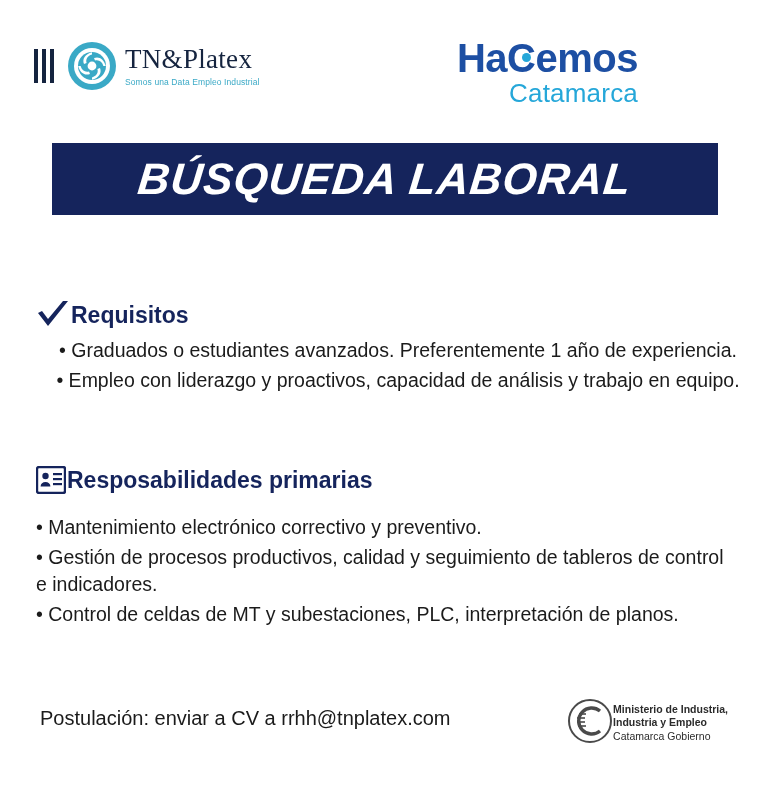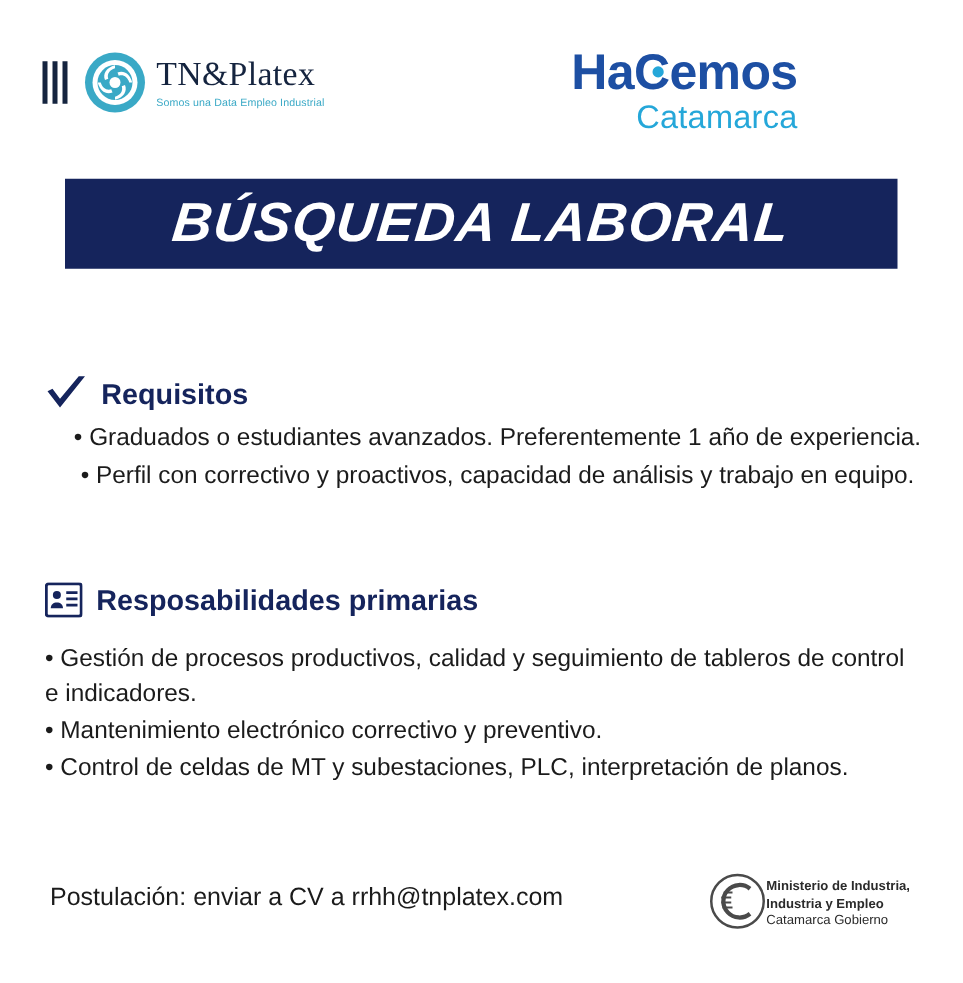--- a/index.html
+++ b/index.html
@@ -138,21 +138,21 @@
     left: 36px;
     font-size: 30px;
     font-weight: bold;
     color: #15245c;
   }
 
   
   .section-head {
     display: flex;
     align-items: center;
-    gap: 11px;
+    gap: 1px;
   }
   .section-head .label {
     font-size: 23px;
     font-weight: bold;
     color: #15245c;
   }
   .sec-requisitos { position: absolute; top: 300px; left: 36px; }
   .check-icon {
     width: 34px;
     height: 30px;
@@ -251,39 +251,39 @@
   <div class="section-head sec-requisitos">
     <span>
       <svg class="check-icon" viewBox="0 0 34 30" aria-hidden="true">
         <path d="M2 13 L12 26 L32 1 L27 1 L12 19 L6 11 Z" fill="#15245c"></path>
       </svg>
     </span>
     <span class="label">Requisitos</span>
   </div>
   <div class="bullets bullets-req">
     <p>• Graduados o estudiantes avanzados. Preferentemente 1 año de experiencia.</p>
-    <p>• Perfil con correctivo y proactivos, capacidad de análisis y trabajo en equipo.</p>
+    <p>• Empleo con liderazgo y proactivos, capacidad de análisis y trabajo en equipo.</p>
   </div>
 
   <div class="section-head sec-resp">
     <span>
       <svg class="card-icon" viewBox="0 0 30 28" aria-hidden="true">
         <rect x="1" y="1" width="28" height="26" rx="2" fill="none" stroke="#15245c" stroke-width="2.4"></rect>
         <circle cx="9.5" cy="10" r="3.2" fill="#15245c"></circle>
         <path d="M4.6 20.5 c0-3 2.2-4.6 4.9-4.6 s4.9 1.6 4.9 4.6 z" fill="#15245c"></path>
         <rect x="17" y="7" width="9" height="2.2" fill="#15245c"></rect>
         <rect x="17" y="12" width="9" height="2.2" fill="#15245c"></rect>
         <rect x="17" y="17" width="9" height="2.2" fill="#15245c"></rect>
       </svg>
     </span>
     <span class="label">Resposabilidades primarias</span>
   </div>
   <div class="bullets bullets-resp">
+    <p>• Mantenimiento electrónico correctivo y preventivo.</p>
     <p>• Gestión de procesos productivos, calidad y seguimiento de tableros de control e indicadores.</p>
-    <p>• Mantenimiento electrónico correctivo y preventivo.</p>
     <p>• Control de celdas de MT y subestaciones, PLC, interpretación de planos.</p>
   </div>
 
   <div class="footer-text">Postulación: enviar a CV a rrhh@tnplatex.com</div>
 
   <div class="ministerio">
     <span>
       <svg class="min-logo" viewBox="0 0 46 46" aria-hidden="true">
         <circle cx="23" cy="23" r="21" fill="none" stroke="#4a4a4a" stroke-width="2"></circle>
         <path d="M33 13 A13 13 0 1 0 33 33" fill="none" stroke="#4a4a4a" stroke-width="3.4"></path>

